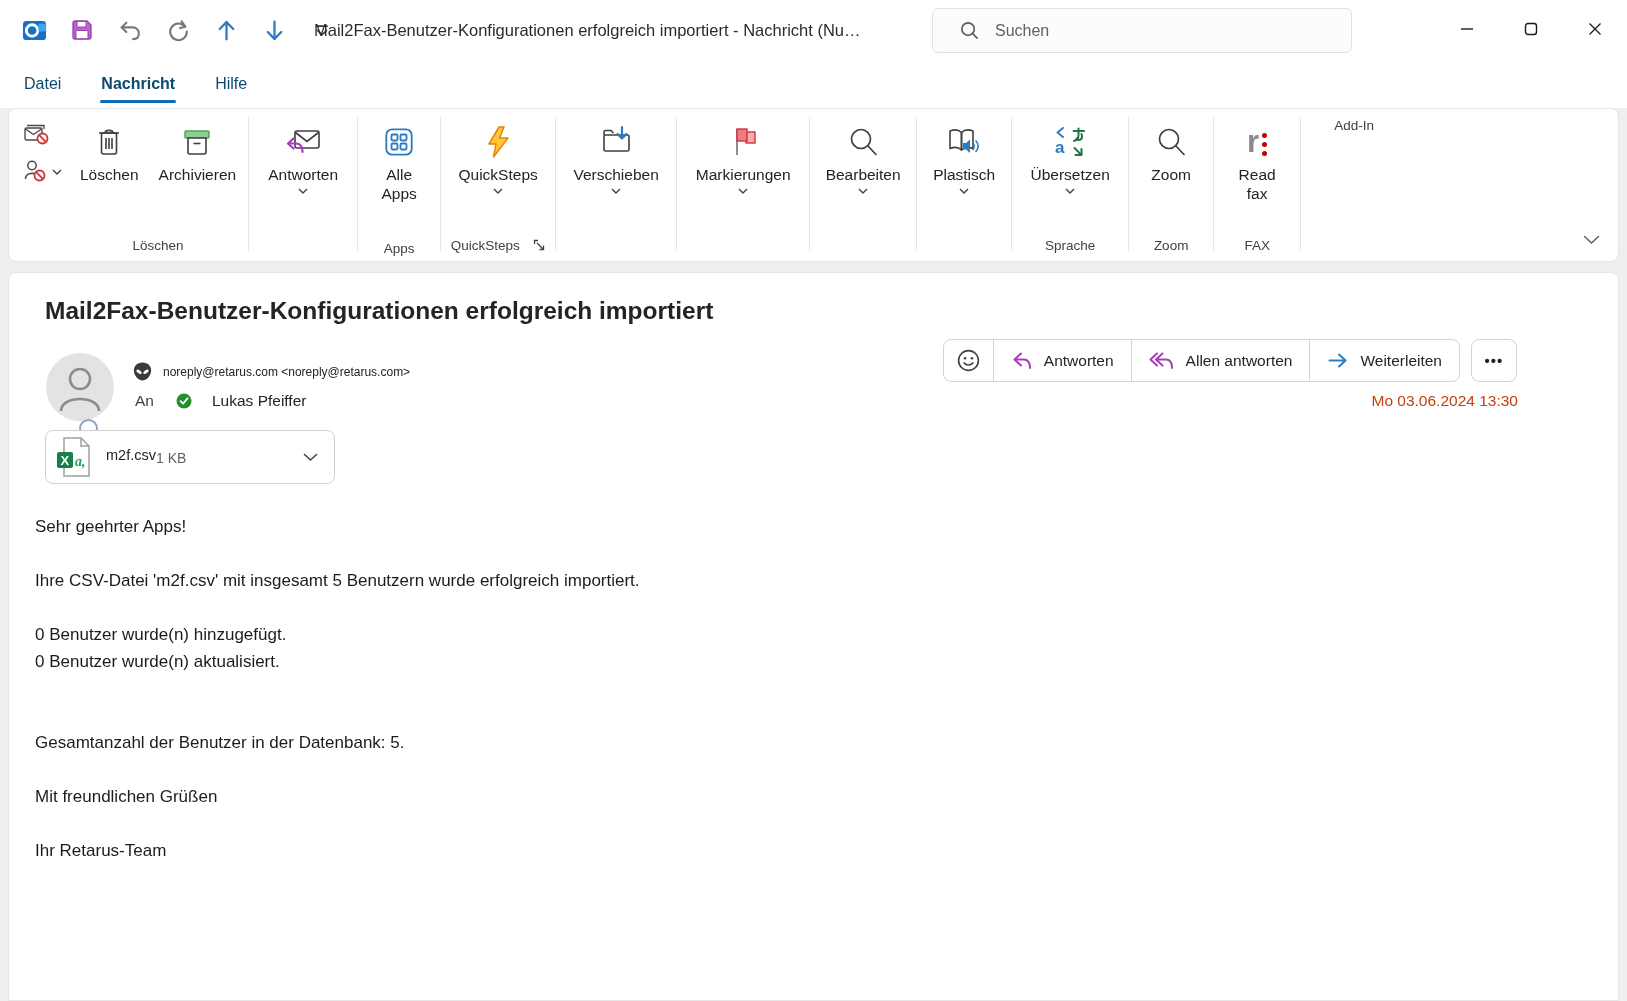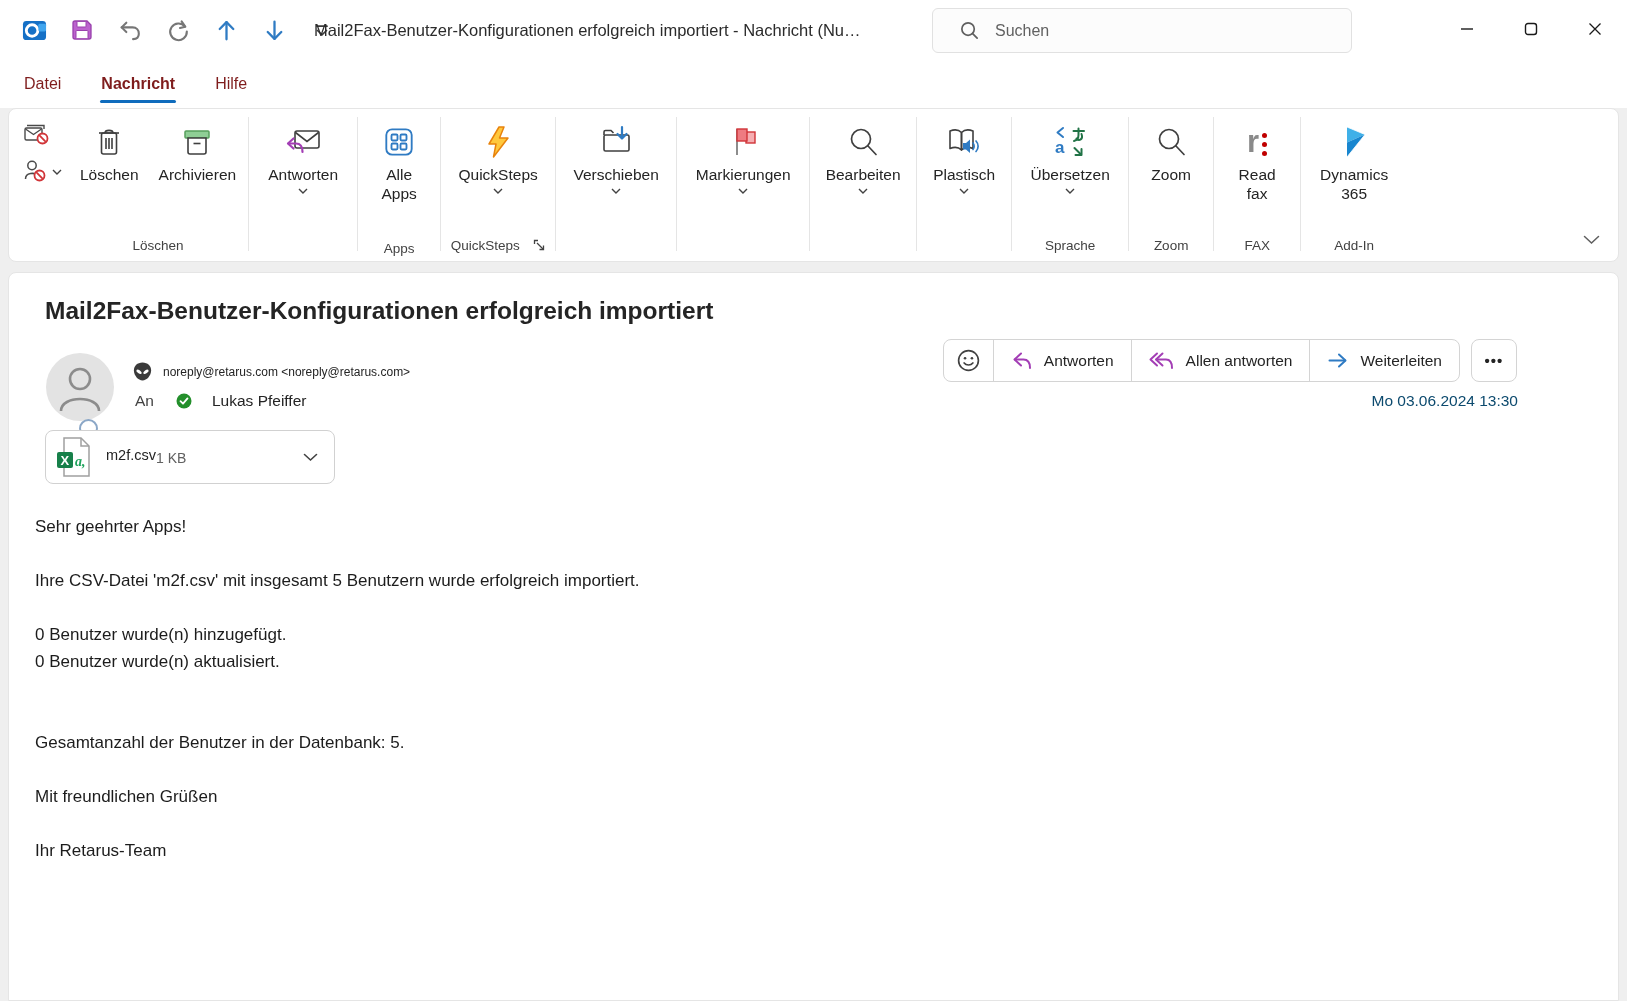--- a/index.html
+++ b/index.html
@@ -17,21 +17,21 @@
     border:1px solid #e1e1e1; border-radius:6px; display:flex; align-items:center; padding-left:26px; gap:15px; }
   .searchbox input { border:none; outline:none; background:transparent; font-size:16px; color:#616161;
     font-family:inherit; width:300px; }
   .searchbox input::placeholder { color:#616161; opacity:1; }
   .winctrl { position:absolute; right:0; top:0; height:58px; display:flex; }
   .wbtn { width:64px; height:58px; display:flex; align-items:center; justify-content:center; }
 
   
   .tabsrow { position:absolute; left:0; top:60px; width:1627px; height:48px; background:#fff;
     display:flex; align-items:center; padding-left:22px; gap:36px; }
-  .tab { position:relative; font-size:16px; color:#7f1d1d; padding:4px 2px; cursor:default; }
+  .tab { position:relative; font-size:16px; color:#0c4a6e; padding:4px 2px; cursor:default; }
   .tab.active { font-weight:700; }
   .tab.active::after { content:""; position:absolute; left:1px; right:1px; bottom:-6px; height:3.5px;
     background:#0f6cbd; border-radius:2px; }
 
   
   .ribbon { position:absolute; left:8px; top:108px; width:1611px; height:154px; background:#fff;
     border:1px solid #e5e5e5; border-radius:8px; display:flex; align-items:stretch; padding:0 12px 0 12px; }
   .rgroup { display:flex; flex-direction:column; align-items:center; }
   .rbtns { display:flex; align-items:flex-start; justify-content:center; flex:1; }
   .rglabel { height:32px; display:flex; align-items:center; justify-content:center; gap:12px;
@@ -68,21 +68,21 @@
   .to-label { color:#424242; margin-right:2px; }
   .to-name { color:#242424; }
   .actions { position:absolute; top:66px; right:158px; height:43px; display:flex; align-items:stretch;
     border:1px solid #d4d4d4; border-radius:8px; background:#fff; overflow:hidden; }
   .aseg { display:flex; align-items:center; gap:11px; padding:0 17px; font-size:15.5px; color:#242424;
     border-left:1px solid #d4d4d4; }
   .aseg:first-child { border-left:none; padding:0 12px; }
   .more { position:absolute; top:66px; right:101px; width:46px; height:43px; border:1px solid #d4d4d4;
     border-radius:8px; display:flex; align-items:center; justify-content:center; font-size:15px;
     letter-spacing:1px; color:#242424; font-weight:700; background:#fff; }
-  .date { position:absolute; top:119px; right:100px; font-size:15.5px; color:#0c4a6e; }
+  .date { position:absolute; top:119px; right:100px; font-size:15.5px; color:#c2410c; }
   .attach { position:absolute; left:36px; top:157px; width:290px; height:54px; border:1px solid #d1d1d1;
     border-radius:8px; display:flex; align-items:center; padding:0 16px 0 9px; gap:13px; background:#fff; }
   .attinfo { display:flex; flex-direction:row; }
   .attname { font-size:14.5px; color:#242424; line-height:17px; }
   .attsize { font-size:14px; color:#616161; line-height:17px; margin-top:3px; }
   .attchev { margin-left:auto; }
   .body { position:absolute; left:26px; top:240px; font-size:17px; color:#1c1c1c; }
   .bline { line-height:27px; min-height:27px; white-space:nowrap; }
   .gap1 { height:27px; } .gap2 { height:54px; }
 </style>
@@ -435,32 +435,20 @@
           </div>
           <div class="rtext">Read fax</div>
         </div>
       </div>
       <div class="rglabel">FAX</div>
     </div>
 
     <div class="rdiv"></div>
 
     <div class="rgroup g-addin">
-      <div class="rbtns">
-        <div class="rbtn">
-          <div class="ricon">
-            <svg width="30" height="34" viewBox="0 0 30 34">
-              <path d="M8 2 L26 9.5 L8 17.5 Z" fill="#3fb0e8"></path>
-              <path d="M26 9.5 L8 32 V17.5 Z" fill="#1886cf"></path>
-              <path d="M8 2 L26 9.5 L8 32" fill="none" stroke="#fff" stroke-width="0.8"></path>
-            </svg>
-          </div>
-          <div class="rtext">Dynamics 365</div>
-        </div>
-      </div>
       <div class="rglabel">Add-In</div>
     </div>
 
     <div class="ribbon-collapse">
       <svg width="17" height="10" viewBox="0 0 17 10" fill="none" stroke="#5f5f5f" stroke-width="1.5" stroke-linecap="round">
           <path d="M1.5 1.5 L8.5 8 L15.5 1.5"></path>
         </svg>
     </div>
   </div>
 

